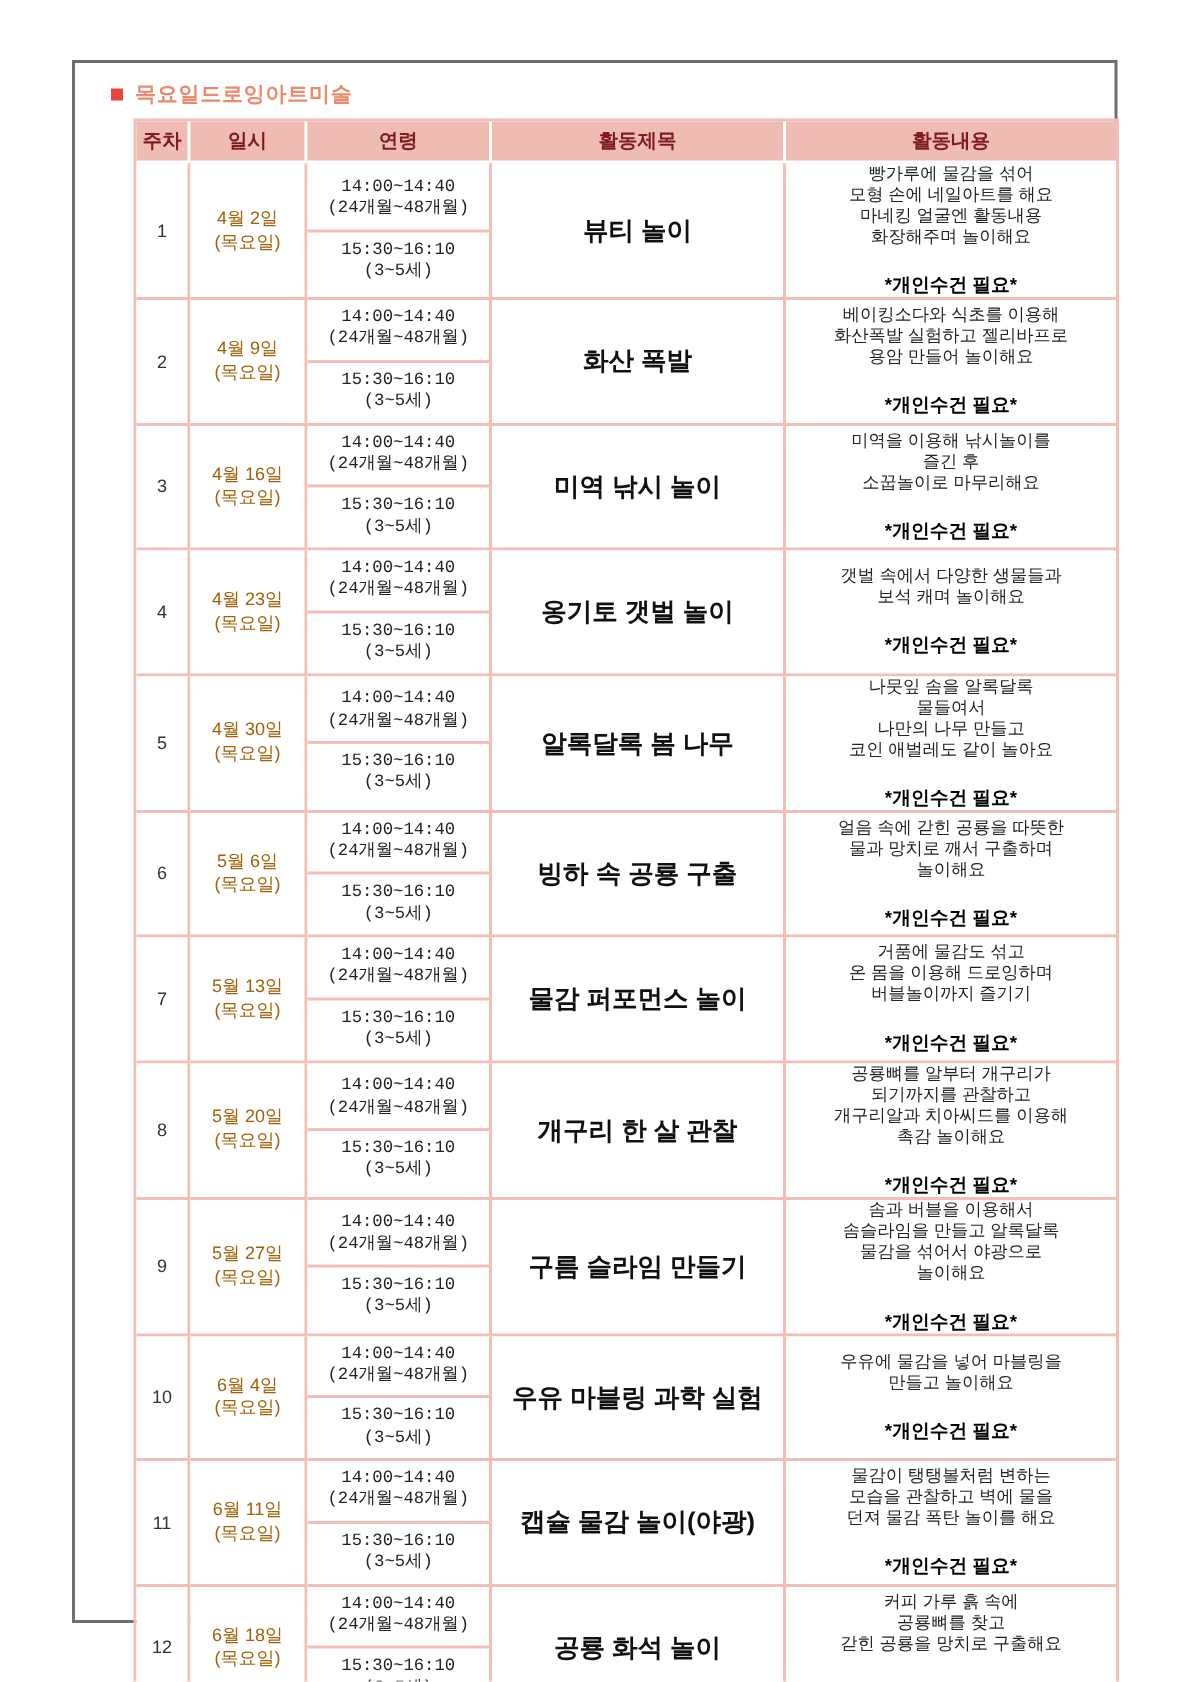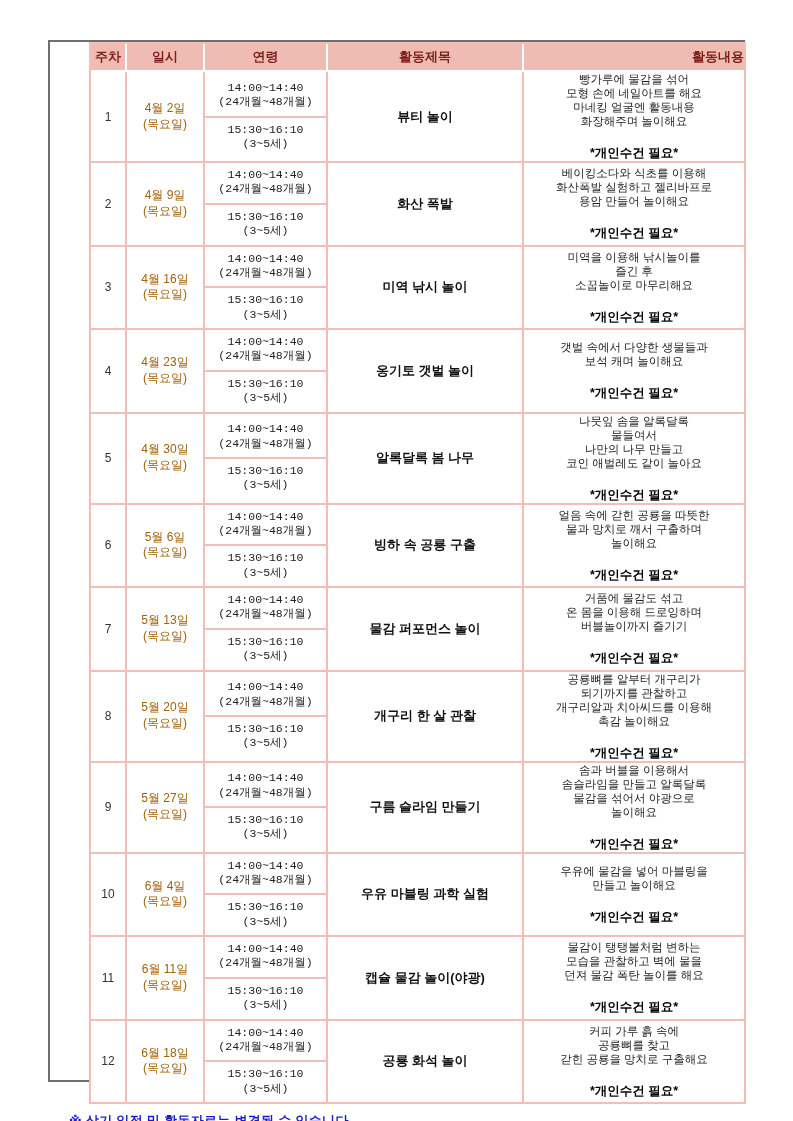--- a/index.html
+++ b/index.html
@@ -26,48 +26,52 @@
   
   table.schedule{
     margin-left:39px;width:653px;table-layout:fixed;
     border-collapse:separate;border-spacing:0;
     border:2px solid #f2beb5;
   }
   table.schedule th{
     background:#eebcb3;color:#7f1d1d;font-weight:bold;font-size:13px;
     padding:4px 0;border-right:2px solid #ffffff;border-bottom:2px solid #ffffff;
   }
-  table.schedule th:last-child{border-right:none;text-align:right;}
+  table.schedule th:last-child{border-right:none;}
   table.schedule td{
     border-right:2px solid #f2beb5;border-bottom:2px solid #f2beb5;
     text-align:center;vertical-align:middle;background:#fff;
     padding:0;
   }
   table.schedule td:last-child{border-right:none;}
   table.schedule tr:last-child td{border-bottom:none;}
   .c-week{font-size:12px;color:#333;}
   .c-date{font-size:12px;color:#a16207;line-height:1.3;}
   .c-age{padding:0;font-family:Liberation Mono, monospace;}
   .age-slot{padding:5px 0 6px 0;font-size:11.5px;line-height:1.25;color:#222;}
   .age-slot.second{border-top:2px solid #f2beb5;}
-  .c-title{font-size:13px;font-weight:bold;color:#111;}
+  .c-title{font-size:17px;font-weight:bold;color:#111;}
   .c-content{padding:4px 2px;}
   .content-line{font-size:11.5px;line-height:14px;color:#222;}
   .content-note{font-size:12.5px;line-height:15px;font-weight:bold;color:#000;margin-top:18px;}
   
   .footnote{
     margin:8px 0 0 19px;font-size:13px;font-weight:bold;color:#1c1ccd;
     letter-spacing:0.3px;
   }
 </style>
 </head>
 <body>
 
 <div class="page">
 
+  <div class="section-title">
+    <span class="sq-bullet"></span>
+    <span class="t">목요일드로잉아트미술</span>
+  </div>
 
   <table class="schedule">
     <colgroup>
       <col style="width:36px">
         <col style="width:78px">
         <col style="width:123px">
       <col style="width:196px">
         <col style="width:220px">
     </colgroup>
     <thead>

